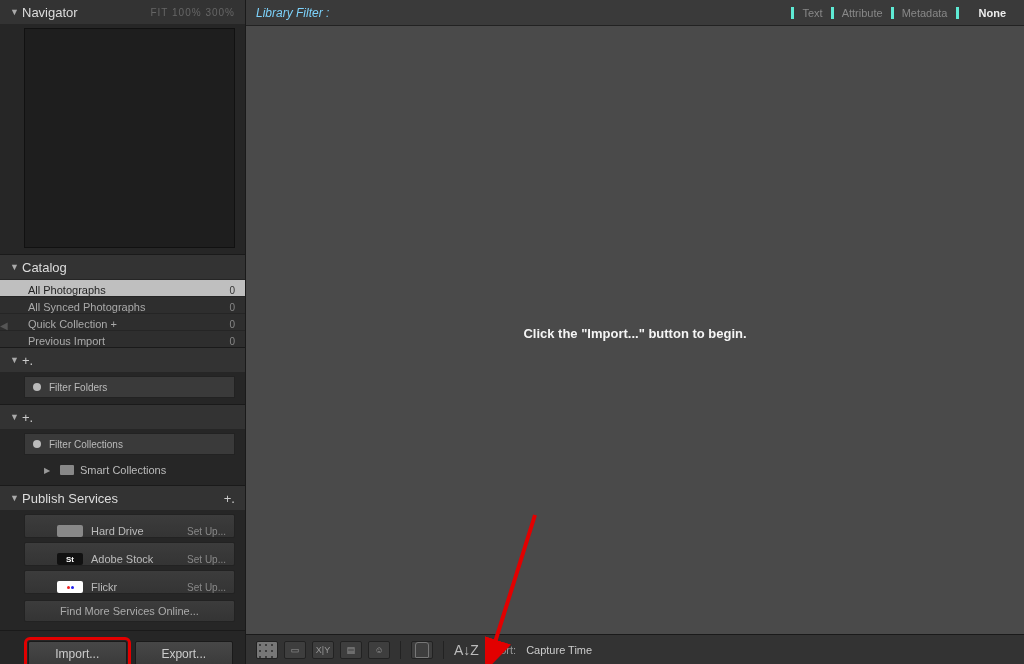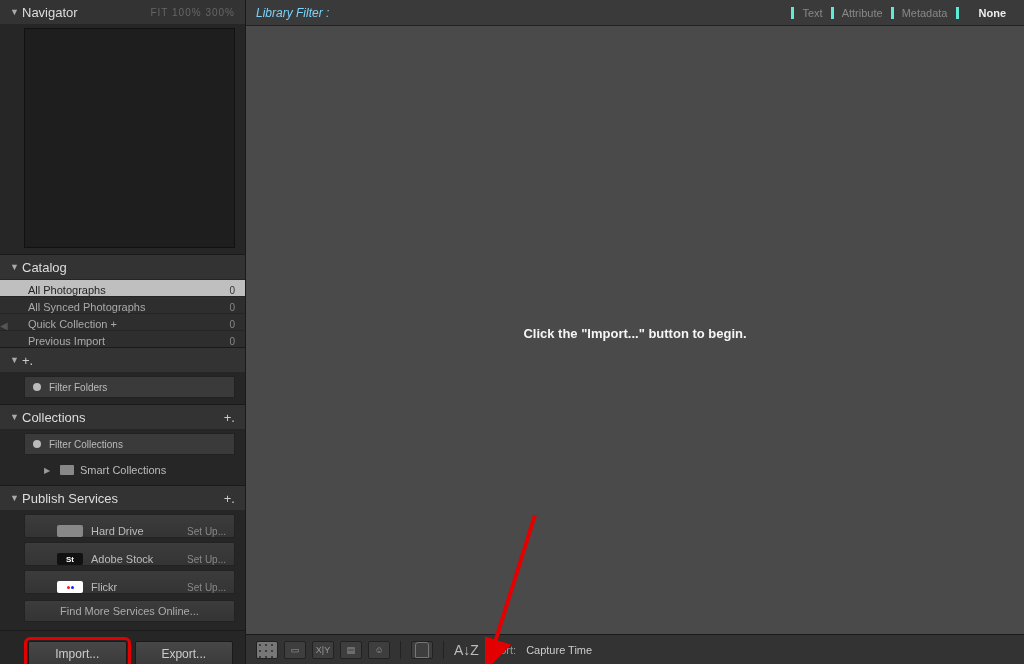--- a/index.html
+++ b/index.html
@@ -109,21 +109,20 @@
       </div>
       <div class="filter-row">
         <span class="dot"></span>
         <span>Filter Folders</span>
       </div>
     </div>
 
     <div class="panel-section">
       <div class="panel-header">
         <span class="disclosure">▼</span>
-        <span class="title">Collections</span>
         <span class="plus">+.</span>
       </div>
       <div class="collections-body">
         <div class="filter-row">
           <span class="dot"></span>
           <span>Filter Collections</span>
         </div>
         <div class="tree-row">
           <span class="arrow">▶</span>
           <span class="folder-ico"></span>

